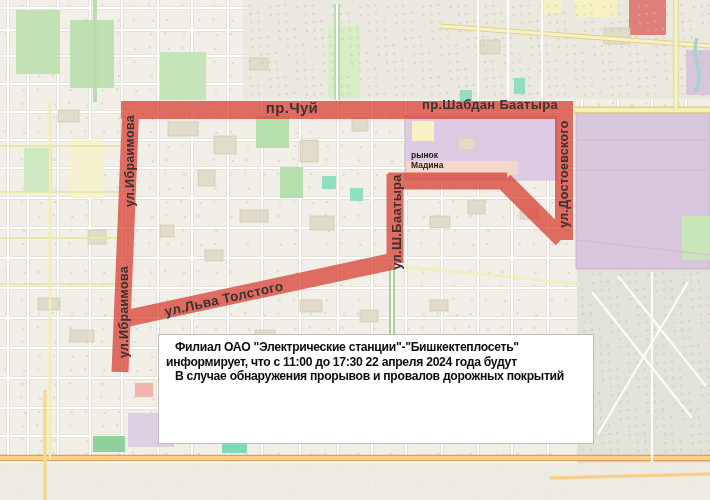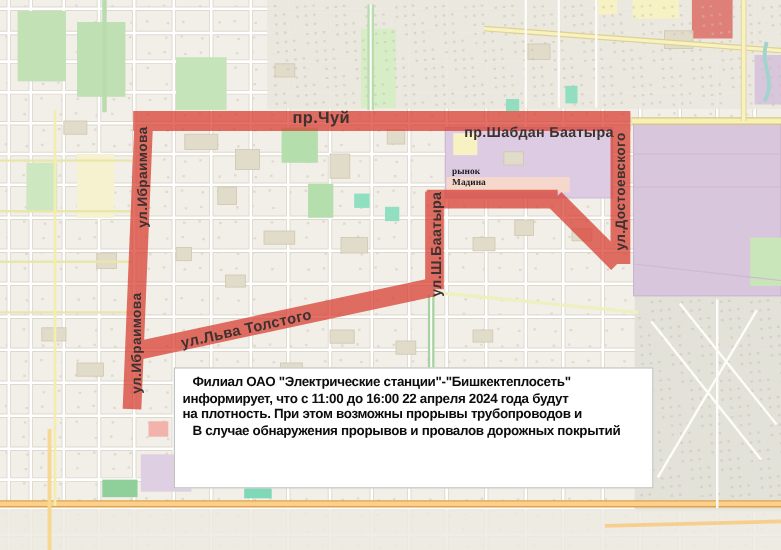--- a/index.html
+++ b/index.html
@@ -8,21 +8,21 @@
     background:#f1efe8;font-family:"Liberation Sans",sans-serif;
   }
   .stage svg{position:absolute;left:0;top:0;}
   .street-lbl{
     position:absolute;font-weight:bold;color:#3d3230;white-space:nowrap;
     transform:translate(-50%,-50%);letter-spacing:.3px;line-height:1;
   }
   .street-lbl.vert{transform:translate(-50%,-50%) rotate(-90deg);}
   .poi-lbl{
     position:absolute;font-weight:bold;color:#1c1c1c;font-size:8.5px;
-    line-height:9.5px;width:40px;letter-spacing:0;font-family:Liberation Serif, serif;
+    line-height:9.5px;width:40px;letter-spacing:0;
   }
   .notice{
     position:absolute;left:158px;top:334px;width:436px;height:110px;
     background:#ffffff;border:1px solid #bcbcbc;box-sizing:border-box;
     padding:5px 7px 4px 7px;overflow:hidden;
   }
   .nline{
     font-weight:bold;font-size:12.2px;line-height:14.6px;color:#0d0d0d;
     white-space:nowrap;letter-spacing:-0.3px;
   }
@@ -218,28 +218,27 @@
       <path d="M564,103 V240" stroke-width="18"></path>
       <path d="M504,181 L562,239" stroke-width="18"></path>
       <path d="M388,181 H507" stroke-width="17"></path>
       <path d="M395,174 V263" stroke-width="17"></path>
       <path d="M124,319 L394,261" stroke-width="17"></path>
       <path d="M131,102 L120,372" stroke-width="17"></path>
     </g>
   </svg>
 
   <div class="street-lbl" style="left:292px;top:107px;font-size:15px;">пр.Чуй</div>
-  <div class="street-lbl" style="left:490px;top:120px;font-size:13px;">пр.Шабдан Баатыра</div>
+  <div class="street-lbl" style="left:490px;top:104px;font-size:13px;">пр.Шабдан Баатыра</div>
   <div class="street-lbl vert" style="left:130px;top:161px;font-size:12.5px;">ул.Ибраимова</div>
   <div class="street-lbl vert" style="left:124px;top:312px;font-size:12.5px;">ул.Ибраимова</div>
   <div class="street-lbl vert" style="left:564px;top:174px;font-size:12.5px;">ул.Достоевского</div>
   <div class="street-lbl vert" style="left:396px;top:222px;font-size:13px;">ул.Ш.Баатыра</div>
   <div class="street-lbl" style="left:224px;top:299px;font-size:13.5px;transform:translate(-50%,-50%) rotate(-12.5deg);">ул.Льва Толстого</div>
 
   <div class="poi-lbl" style="left:411px;top:151px;">рынок Мадина</div>
 
   <div class="notice">
     <div class="nline indent">Филиал ОАО "Электрические станции"-"Бишкектеплосеть"</div>
-    <div class="nline">информирует, что с 11:00 до 16:00 22 апреля 2024 года будут</div>
-    <div class="nline">на плотность. При этом возможны прорывы трубопроводов и</div>
+    <div class="nline">информирует, что с 11:00 до 17:30 22 апреля 2024 года будут</div>
     <div class="nline indent">В случае обнаружения прорывов и провалов дорожных покрытий</div>
   </div>
 </div>
 
 </body></html>

